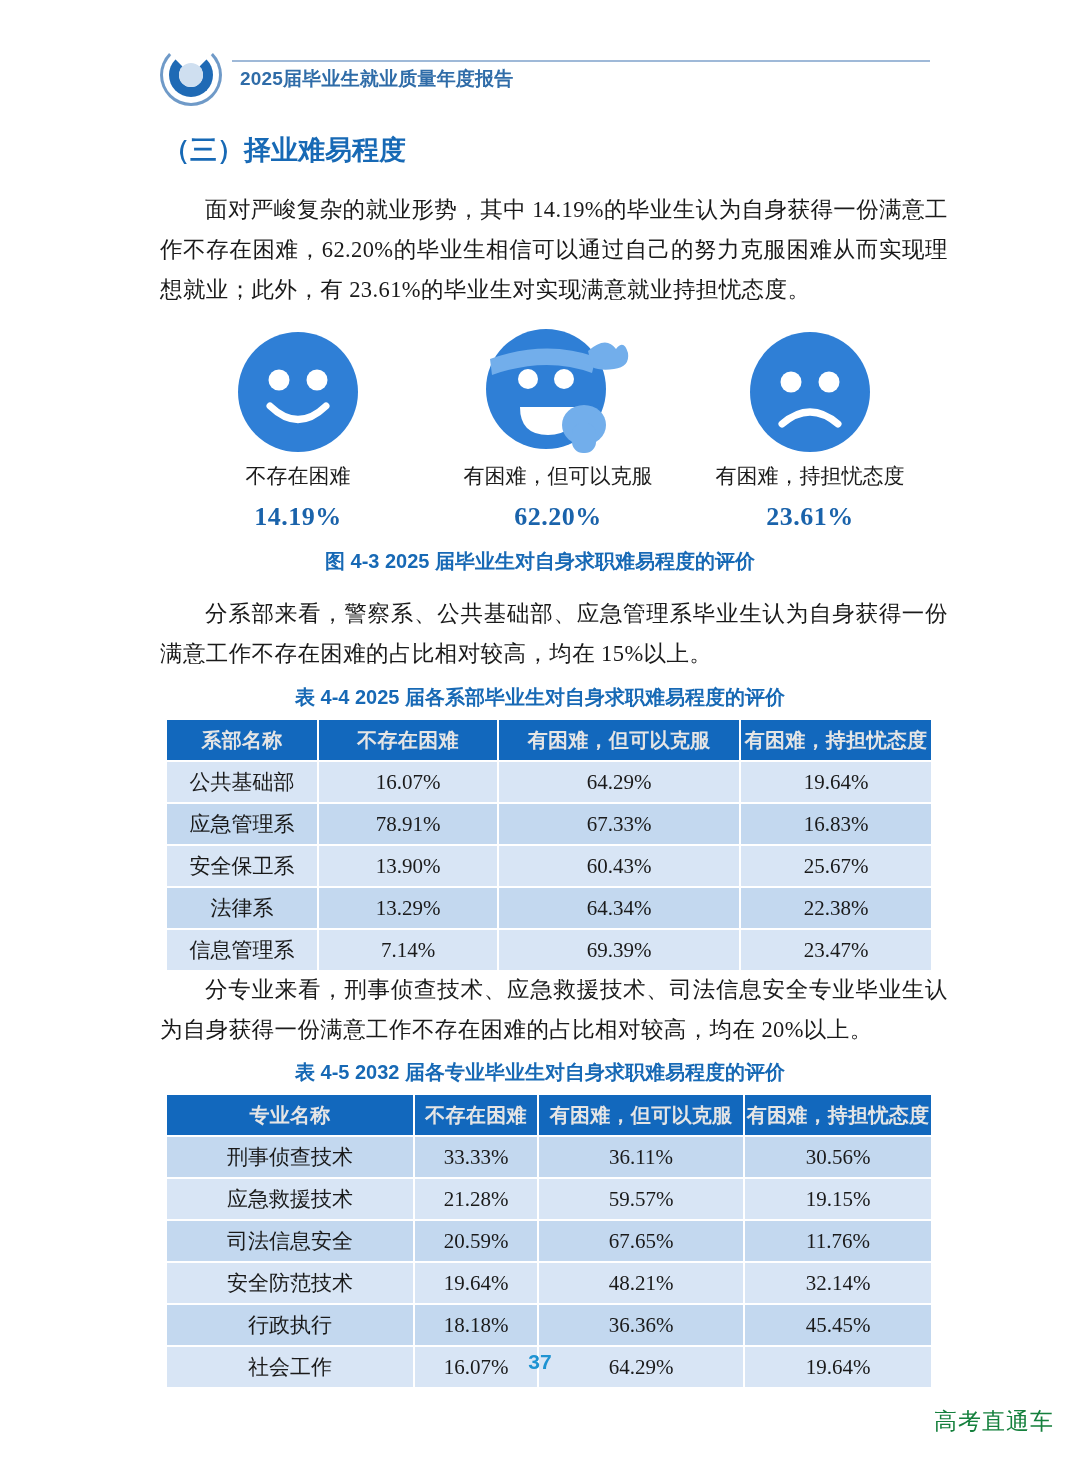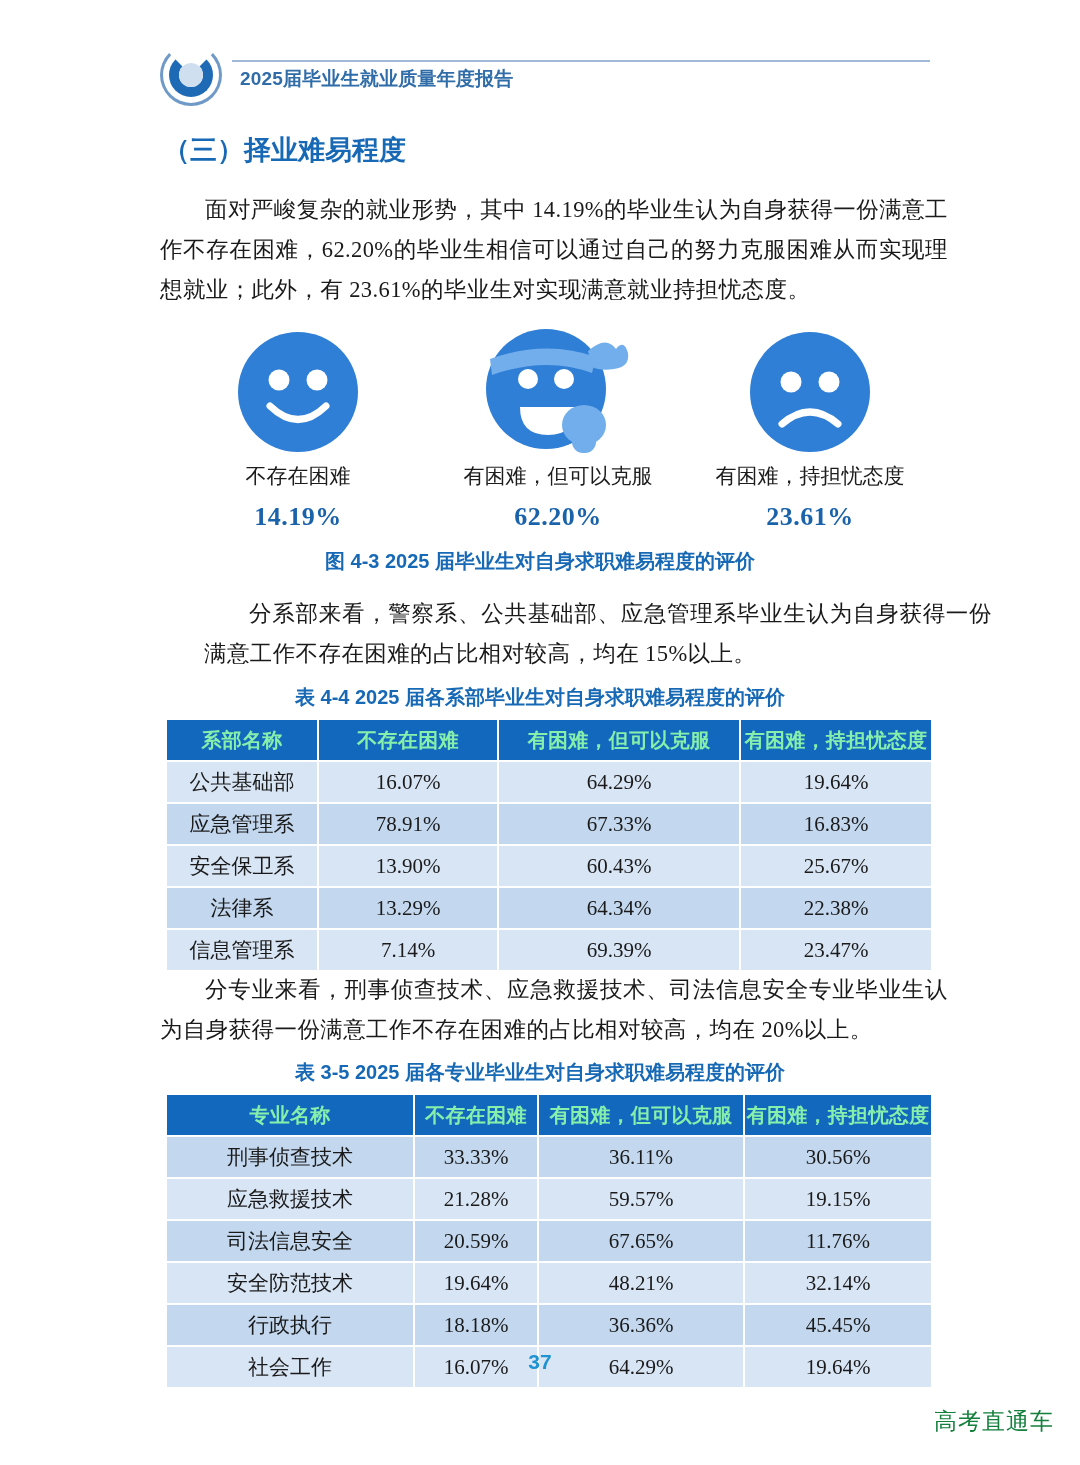--- a/index.html
+++ b/index.html
@@ -100,21 +100,21 @@
     position: absolute;
     font-size: 22.5px;
     line-height: 40px;
     color: #1a1a1a;
     text-align: justify;
     text-justify: inter-ideograph;
     text-indent: 2em;
     letter-spacing: 0.4px;
   }
   .para-1 { left: 160px; top: 190px;  width: 788px; }
-  .para-2 { left: 160px; top: 594px;  width: 788px; margin-left: 44px; }
+  .para-2 { left: 160px; top: 594px;  width: 788px; }
   .para-3 { left: 160px; top: 970px;  width: 788px; }
 
   
   .faces-figure {
     position: absolute;
     left: 160px;
     top: 328px;
     width: 790px;
     height: 200px;
   }
@@ -167,21 +167,21 @@
 
   
   .data-table {
     position: absolute;
     border-collapse: separate;
     border-spacing: 2px 2px;
     table-layout: fixed;
   }
   .data-table th {
     background: #1268bd;
-    color: #86efac;
+    color: #e5e5e5;
     font-family: "Liberation Sans", "DejaVu Sans", sans-serif;
     font-size: 20px;
     font-weight: bold;
     height: 38px;
     text-align: center;
     letter-spacing: 0.3px;
     border: 0;
   }
   .data-table td {
     background: #c3d8ef;
@@ -350,21 +350,21 @@
           <td class="rowhead">信息管理系</td>
           <td>7.14%</td>
           <td>69.39%</td>
           <td>23.47%</td>
         </tr>
       </tbody>
   </table>
 
   <div class="body-para para-3">分专业来看，刑事侦查技术、应急救援技术、司法信息安全专业毕业生认为自身获得一份满意工作不存在困难的占比相对较高，均在 20%以上。</div>
 
-  <div class="caption caption-tab45">表 3-5  2025 届各专业毕业生对自身求职难易程度的评价</div>
+  <div class="caption caption-tab45">表 4-5  2032 届各专业毕业生对自身求职难易程度的评价</div>
 
   <table class="data-table table-45">
     <colgroup>
       <col style="width:246px">
         <col style="width:122px">
         <col style="width:204px">
         <col style="width:186px">
     </colgroup>
     <thead>
         <tr>

